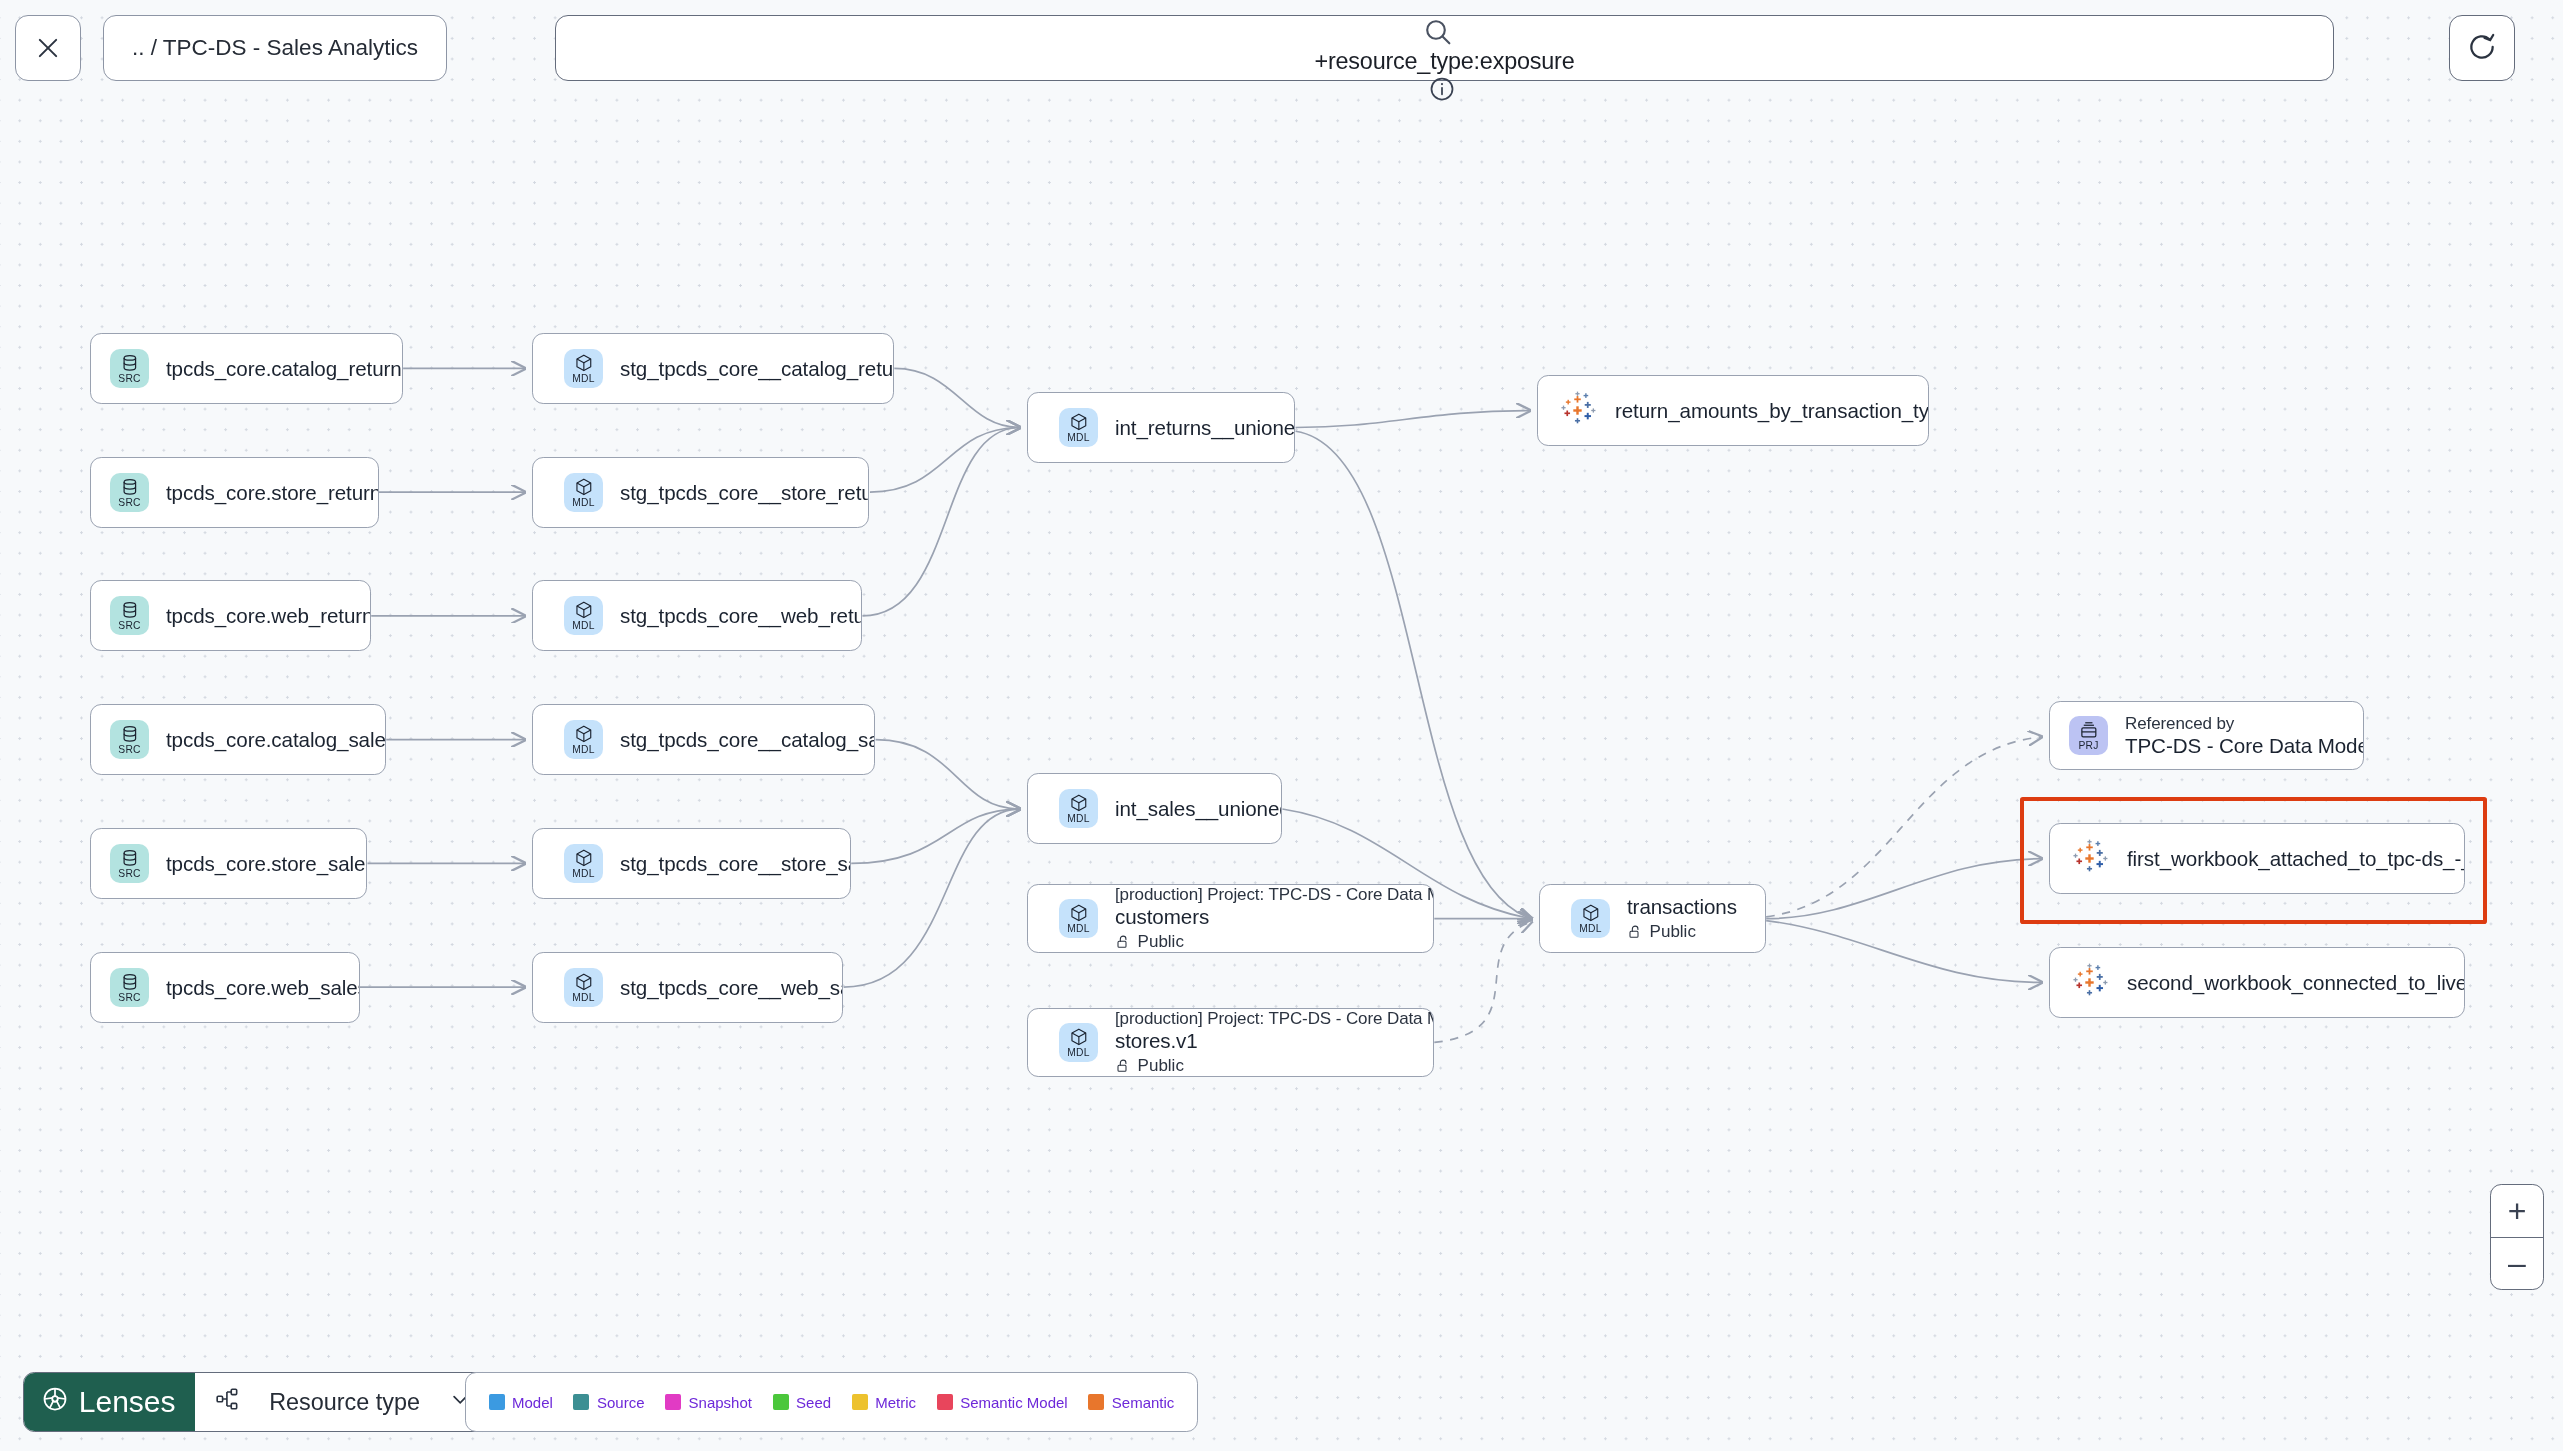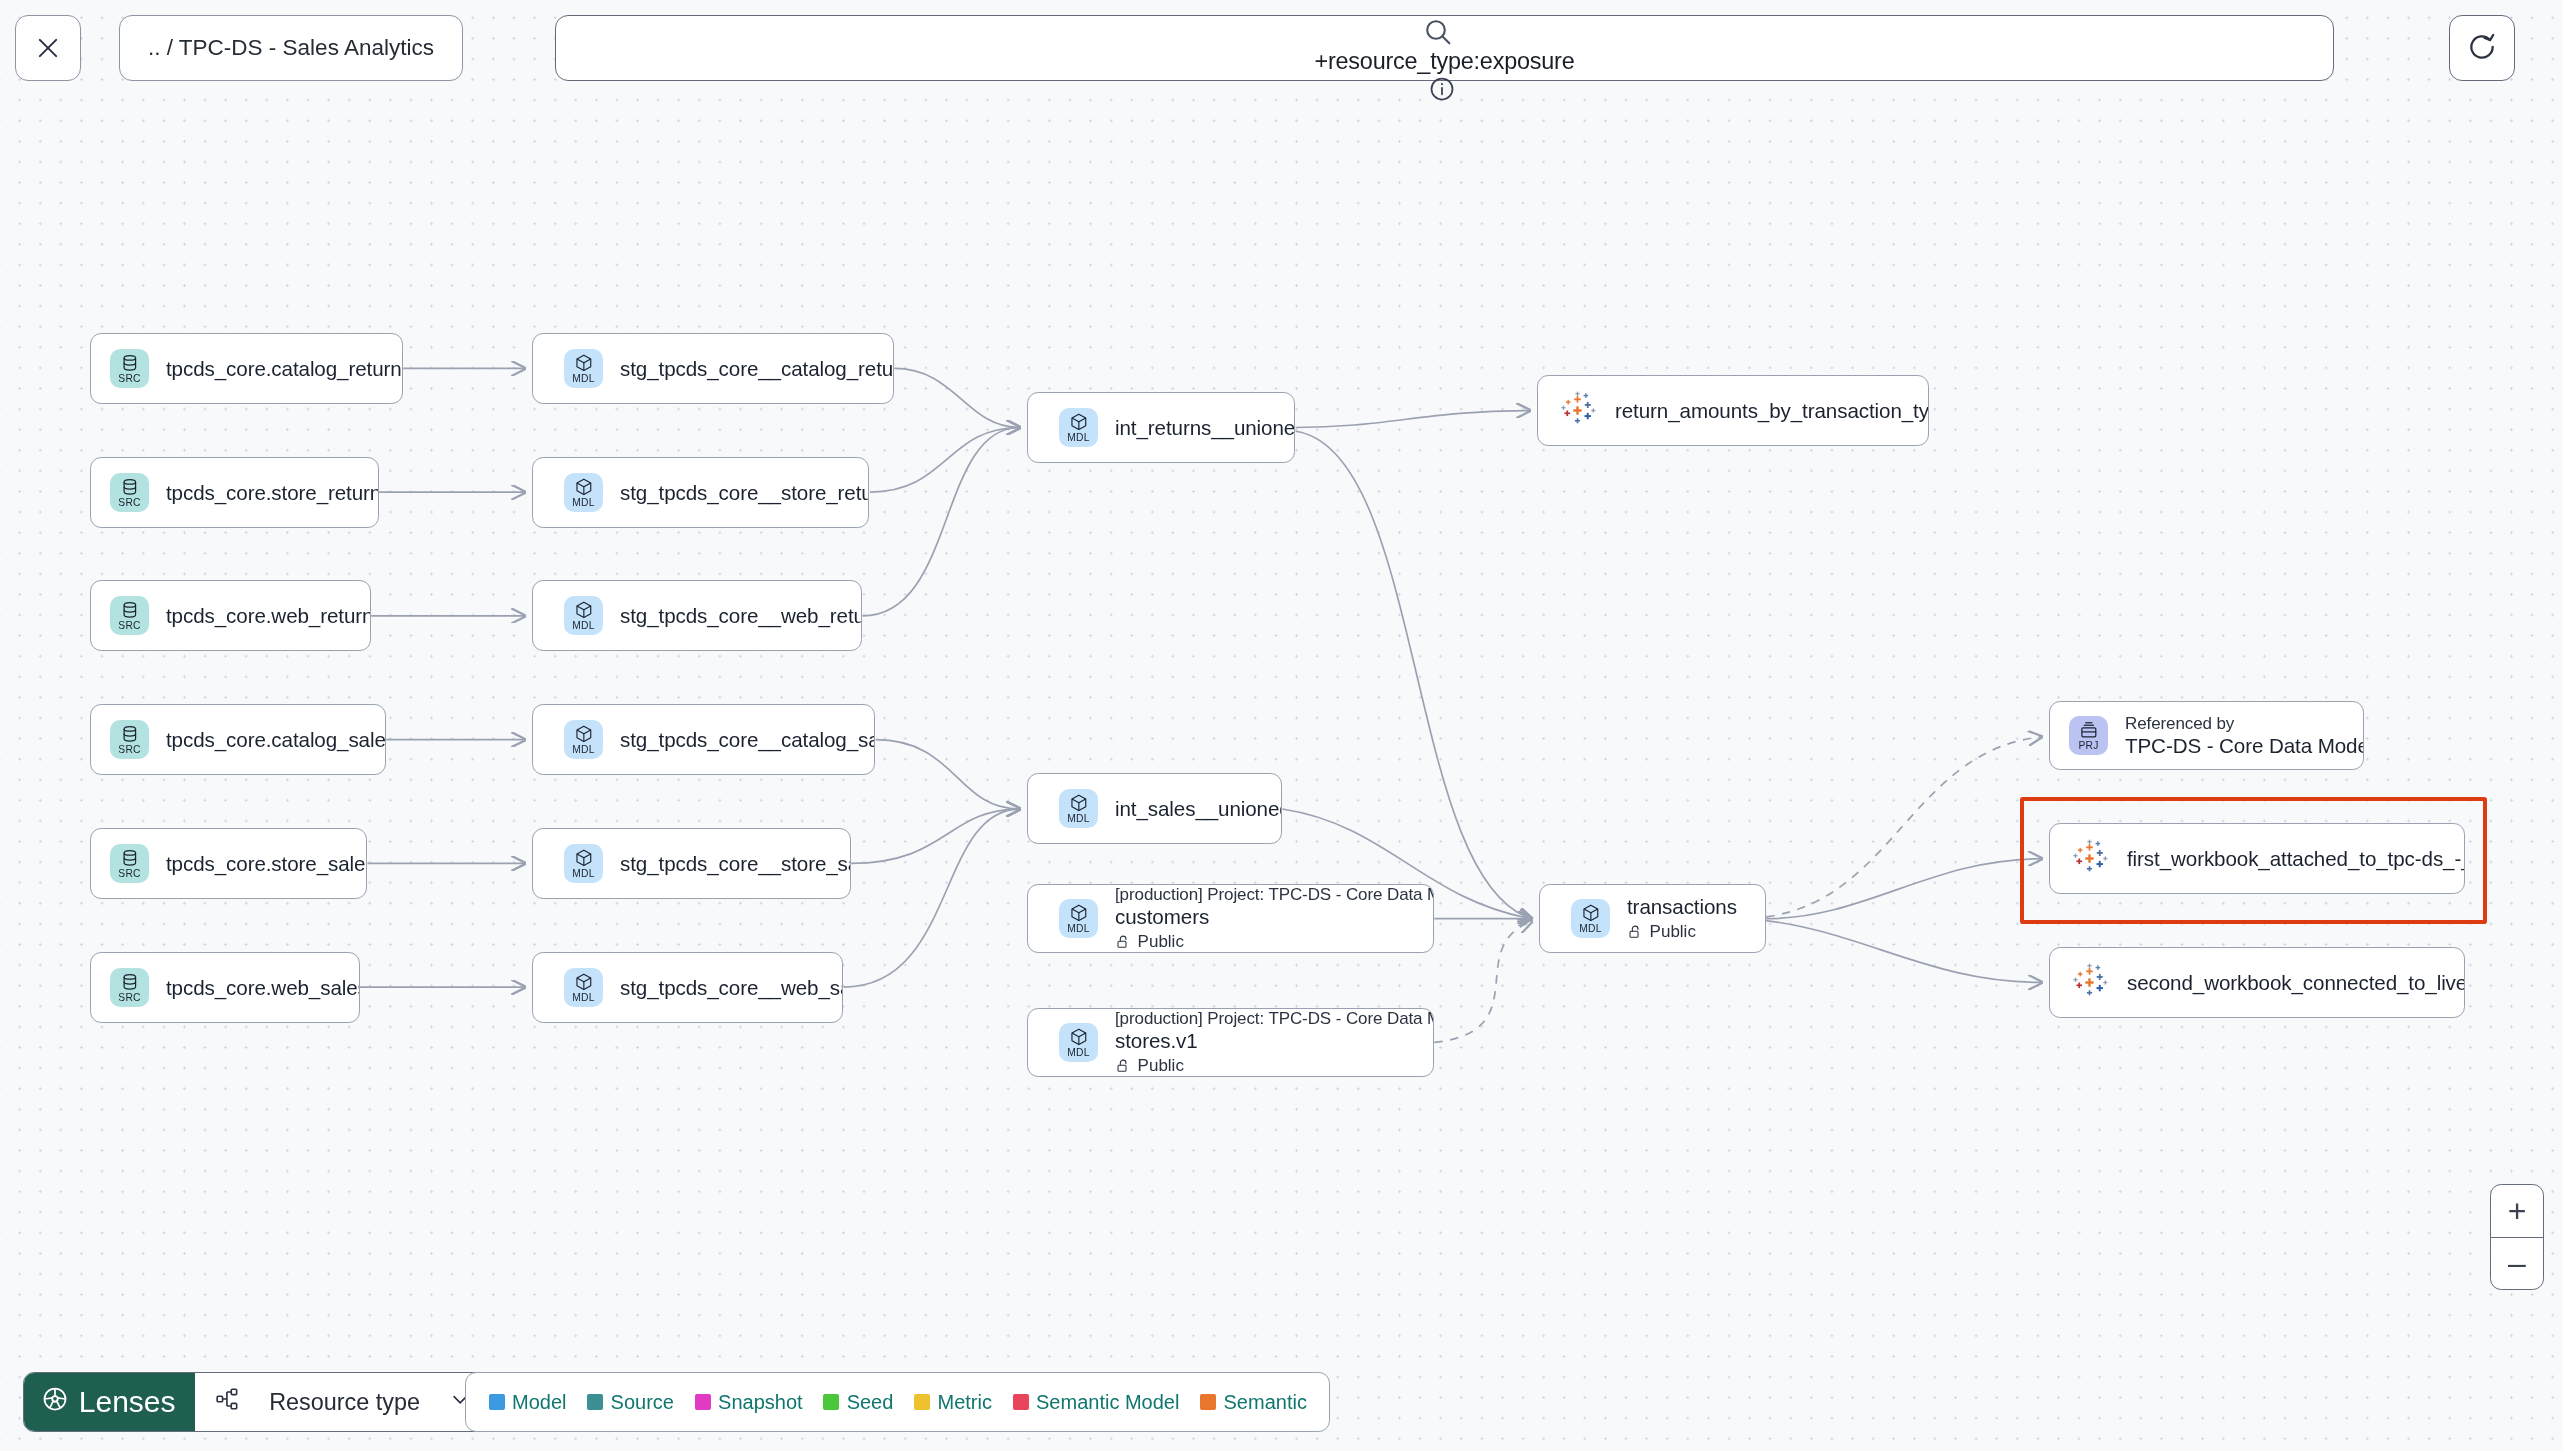--- a/index.html
+++ b/index.html
@@ -39,21 +39,21 @@
     background: #ffffff;
     border: 1.4px solid #8d95a5;
     border-radius: 13px;
     display: flex; align-items: center; justify-content: center;
     cursor: pointer;
   }
   .close-btn svg { display:block; }
 
   .breadcrumb {
     position: absolute;
-    left: 119px; top: 15px;
+    left: 103px; top: 15px;
     height: 66px;
     min-width: 328px;
     background: #ffffff;
     border: 1.4px solid #8d95a5;
     border-radius: 13px;
     display: flex; align-items: center; justify-content: center;
     padding: 0 28px;
     font-size: 22.5px;
     color: #262c36;
     cursor: pointer;
@@ -200,21 +200,21 @@
     position: absolute;
     left: 465px; bottom: 19px;
     height: 60px;
     background: #ffffff;
     border: 1.4px solid #9aa2b1;
     border-radius: 11.2px;
     display: flex; align-items: center;
     gap: 20.6px;
     padding: 0 22.5px;
   }
-  .legend-item { display: flex; align-items: center; gap: 7.5px; font-size: 20px; color: #0f766e; white-space: nowrap; }
+  .legend-item { display: flex; align-items: center; gap: 7.5px; font-size: 15px; color: #6d28d9; white-space: nowrap; }
   .swatch { width: 16px; height: 16px; border-radius: 1.9px; flex: 0 0 auto; }
 
   .zoom-ctrl {
     position: absolute;
     right: 19px; bottom: 161px;
     width: 54px;
     background: #ffffff;
     border: 1.4px solid #646c7c;
     border-radius: 11.2px;
     overflow: hidden;

